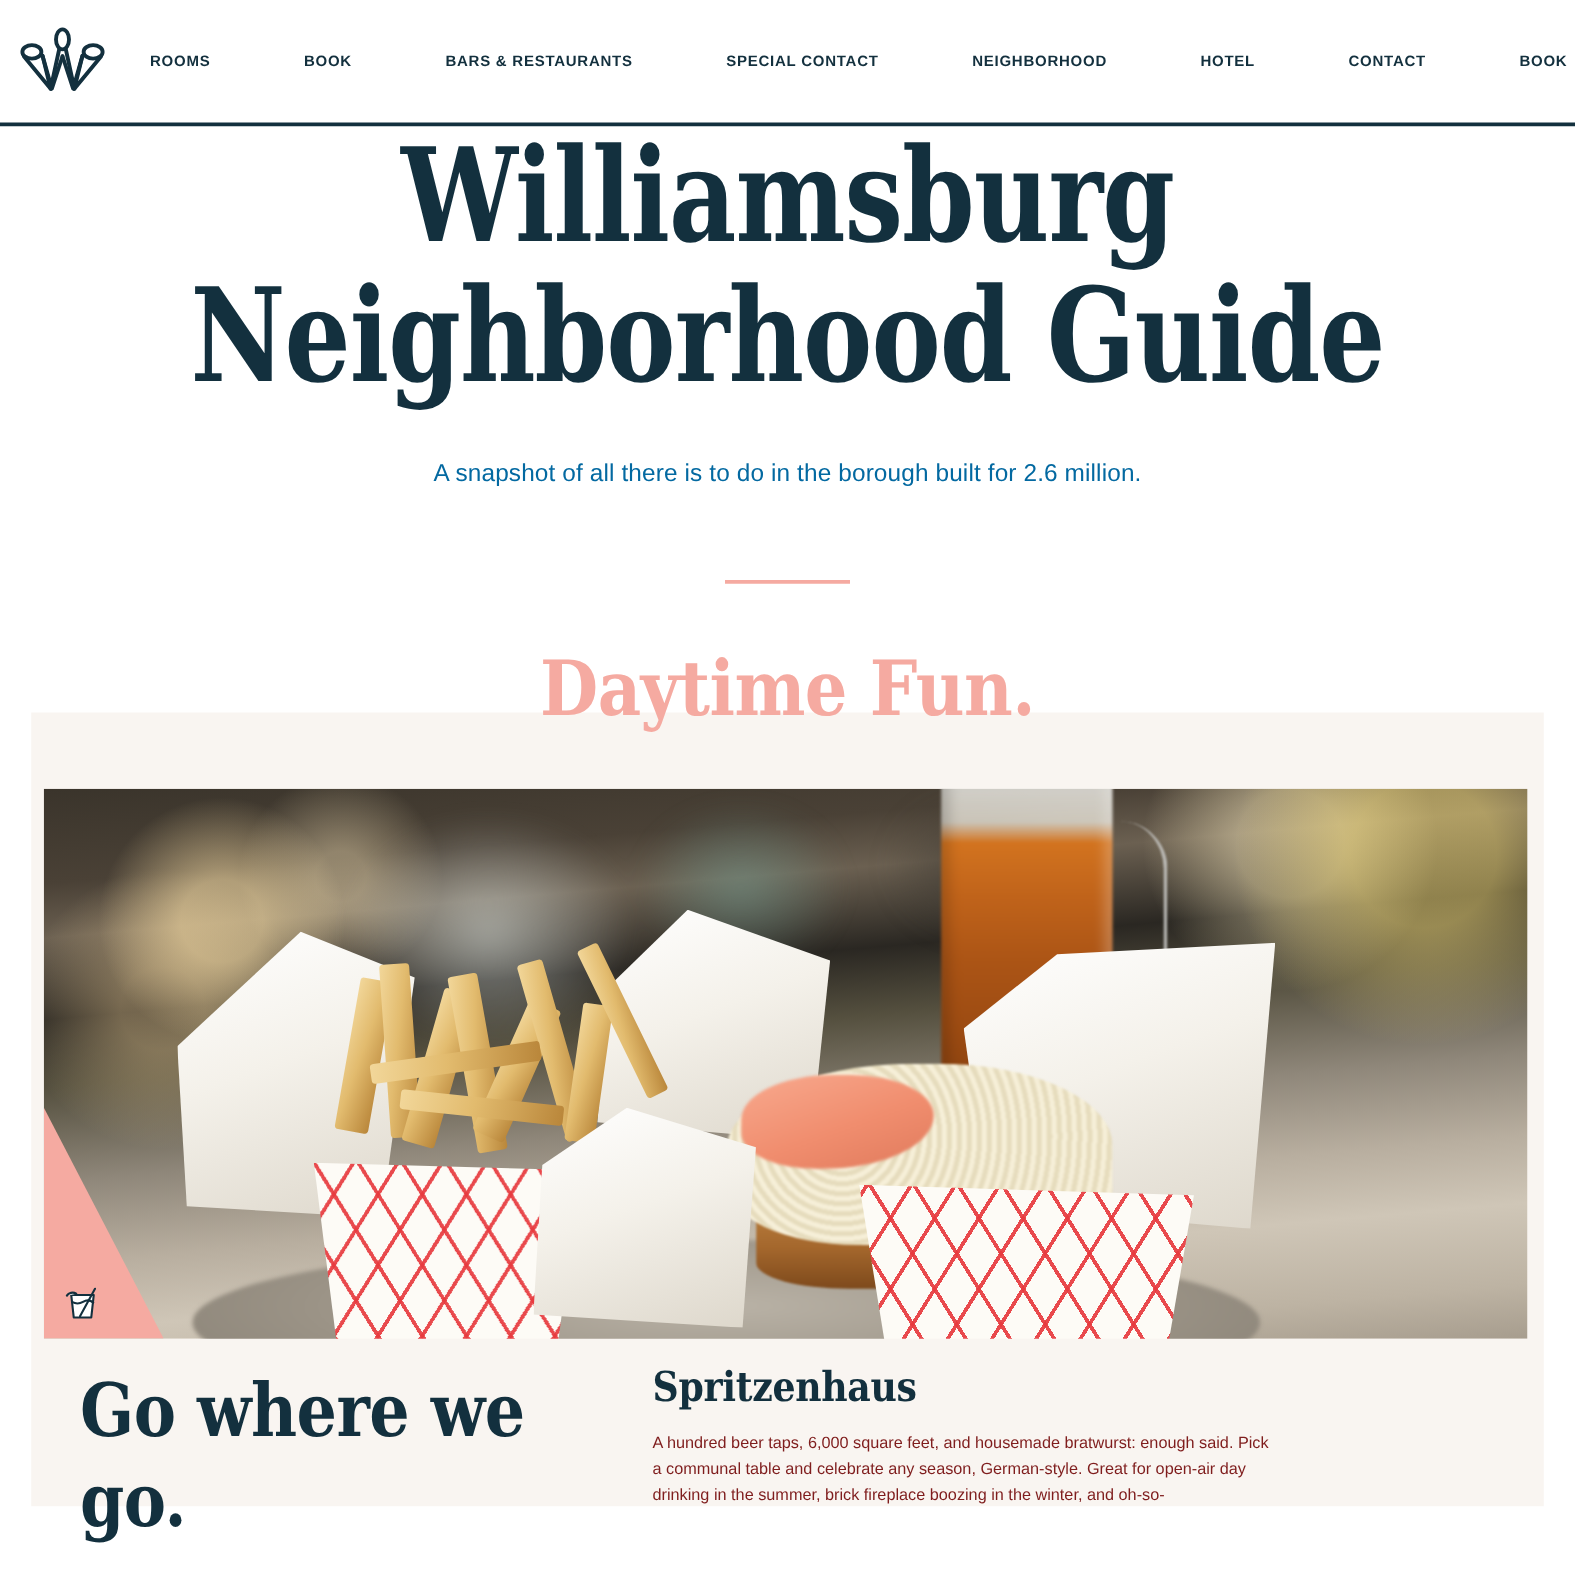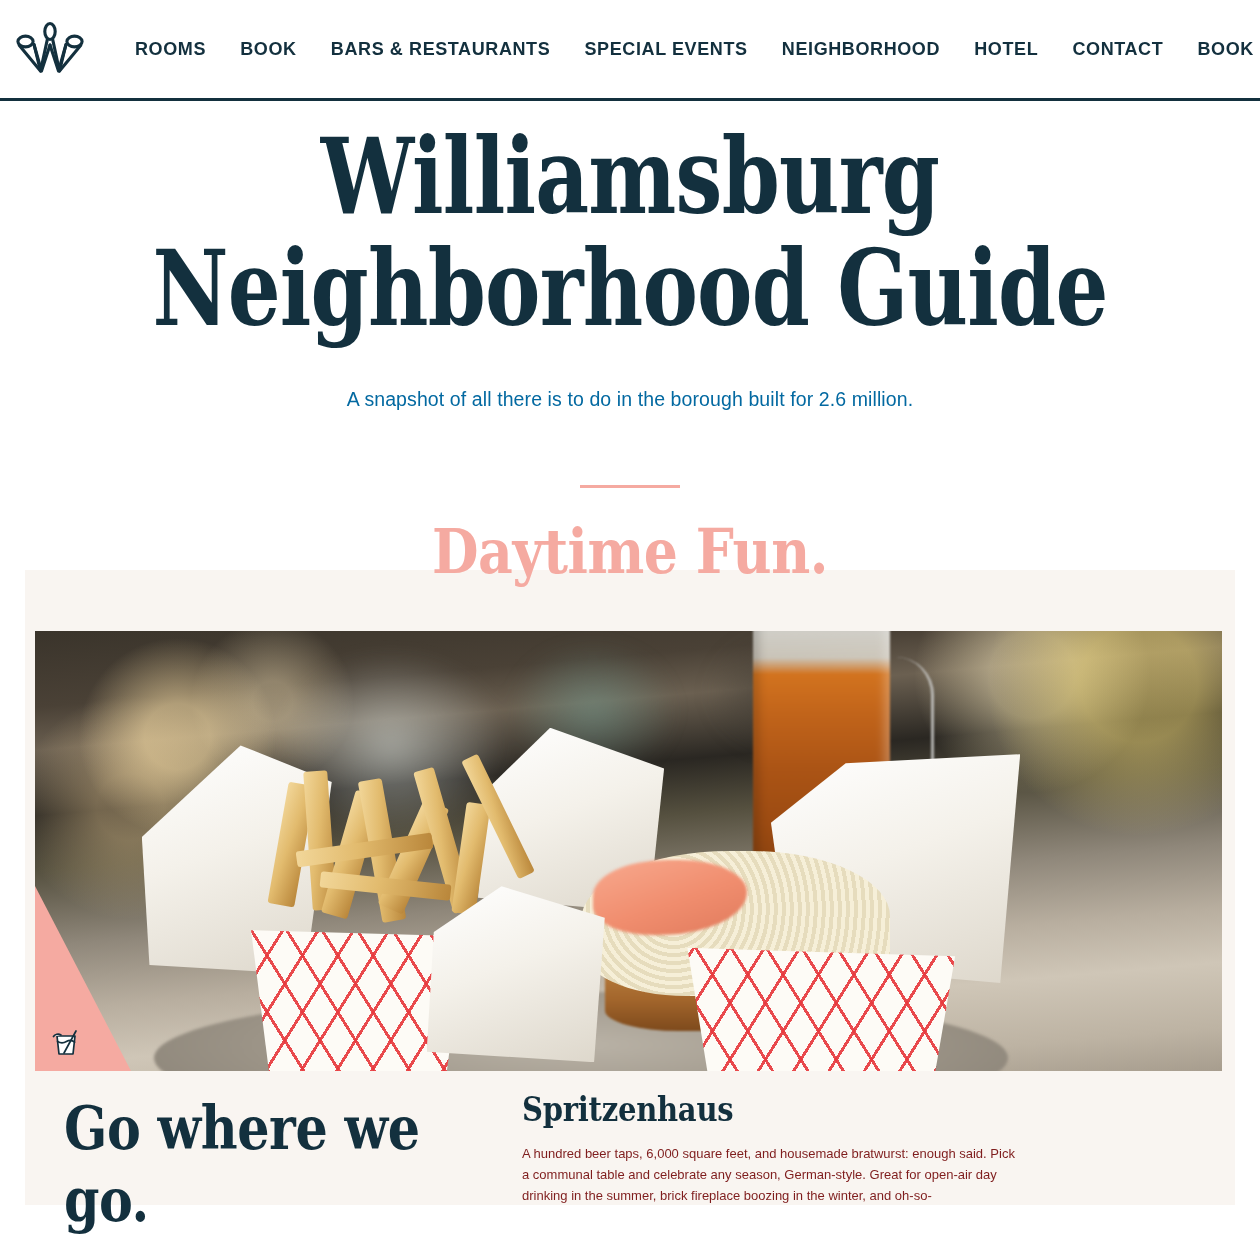--- a/index.html
+++ b/index.html
@@ -31,33 +31,31 @@
 
   .main-nav{
     flex:1 1 auto;
     display:flex;
     align-items:center;
     justify-content:space-between;
     padding-right:6px;
     padding-left:18px;
   }
   .nav-link{
-    font-size:18px;
+    font-size:12px;
     font-weight:bold;
     letter-spacing:0.6px;
     color:#13303e;
     text-decoration:none;
     white-space:nowrap;
     font-family:"Liberation Sans", sans-serif;
-    margin-left:15px;
   }
 
   
   .hero{
-    padding-top:20px;
     text-align:center;
   }
   .hero-title{
     font-family:"DejaVu Serif", serif;
     font-weight:bold;
     color:#13303e;
     font-size:104px;
     line-height:1.08;
     letter-spacing:-1px;
     transform:scaleX(0.80);
@@ -287,21 +285,21 @@
           <path d="M50 23.5 L42.5 50 L34 24"></path>
           <path d="M3.2 24.2 L24.5 50"></path>
           <path d="M64.8 24.2 L43.5 50"></path>
         </g>
       </svg>
     </a>
     <nav class="main-nav">
       <a class="nav-link" href="#">ROOMS</a>
       <a class="nav-link" href="#">BOOK</a>
       <a class="nav-link" href="#">BARS &amp; RESTAURANTS</a>
-      <a class="nav-link" href="#">SPECIAL EVENTS</a>
+      <a class="nav-link" href="#">SPECIAL CONTACT</a>
       <a class="nav-link" href="#">NEIGHBORHOOD</a>
       <a class="nav-link" href="#">HOTEL</a>
       <a class="nav-link" href="#">CONTACT</a>
       <a class="nav-link" href="#">BOOK</a>
     </nav>
   </header>
 
   <section class="hero">
     <h1 class="hero-title">
       <span class="line">Williamsburg</span>

